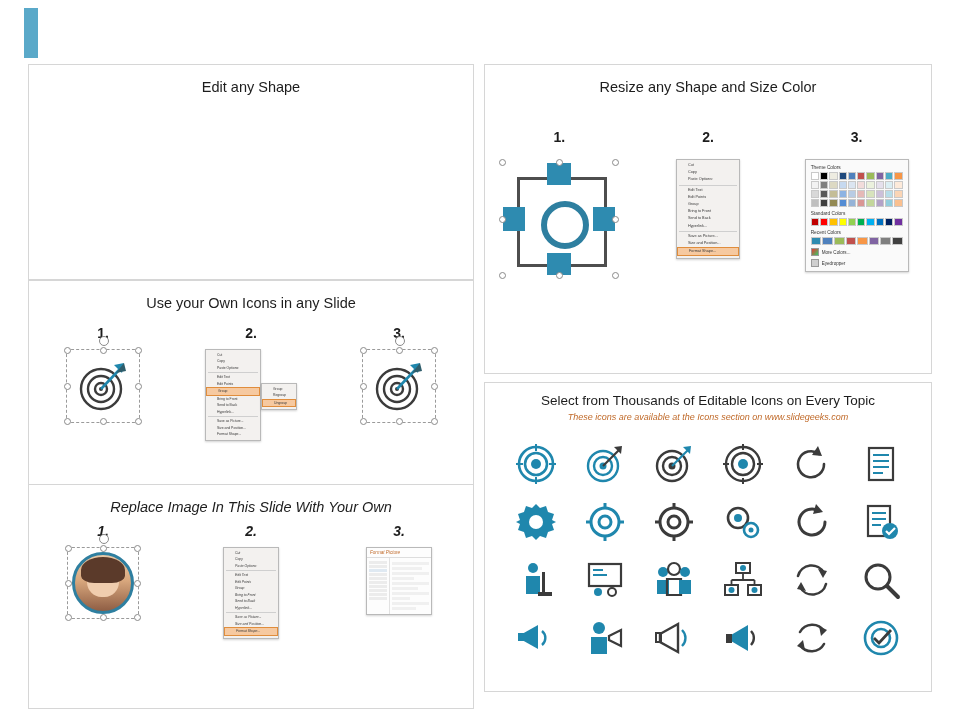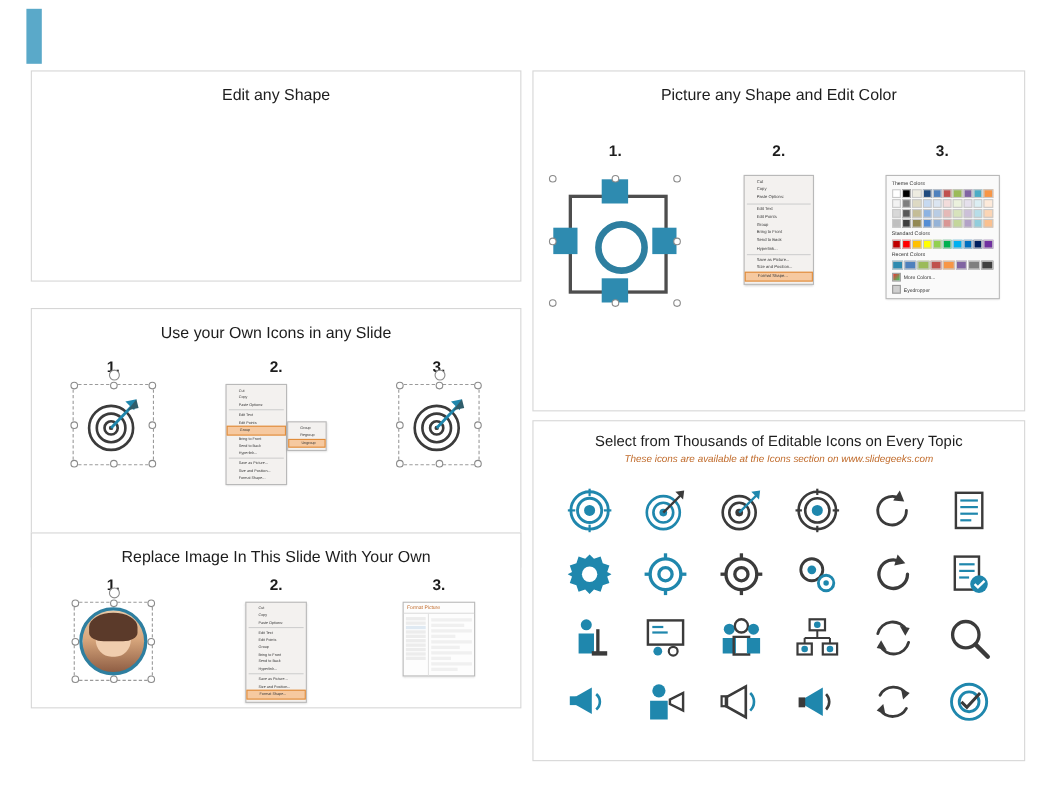--- a/index.html
+++ b/index.html
@@ -53,36 +53,36 @@
     font-size: 14.5px;
     color: #1d1d1d;
     margin-top: 14px;
   }
   .panel-title.small {
     font-size: 13.5px;
     margin-top: 10px;
   }
 
   
-  #p-edit-shape { left: 28px; top: 64px; width: 446px; height: 192px; }
+  #p-edit-shape { left: 28px; top: 64px; width: 446px; height: 216px; }
   .para {
     font-size: 12.6px;
     font-style: italic;
     color: #4a4a4a;
     line-height: 1.75;
     text-align: justify;
     margin: 0 34px;
   }
   #p-edit-shape .para.first { margin-top: 32px; }
   #p-edit-shape .para.second { margin-top: 22px; }
 
   
   #p-own-icons { left: 28px; top: 280px; width: 446px; height: 236px; }
   
-  #p-replace-image { left: 28px; top: 484px; width: 446px; height: 160px; }
+  #p-replace-image { left: 28px; top: 484px; width: 446px; height: 225px; font-style: italic; }
   
   #p-resize-shape { left: 484px; top: 64px; width: 448px; height: 310px; }
   
   #p-icons-library { left: 484px; top: 382px; width: 448px; height: 310px; }
 
   .numbers-row {
     display: flex;
     justify-content: space-around;
     margin-top: 14px;
   }
@@ -439,21 +439,21 @@
               <div style="height:3px;background:#f0f0f0;margin:2px 0;width:65%;"></div>
             </div>
           </div>
         </div>
       </div>
 
     </div>
   </div>
 
   <div class="panel" id="p-resize-shape">
-    <div class="panel-title">Picture any Shape and Edit Color</div>
+    <div class="panel-title">Resize any Shape and Size Color</div>
     <div class="numbers-row" style="margin-top:34px;">
       <div class="num">1.</div>
       <div class="num">2.</div>
       <div class="num">3.</div>
     </div>
     <div class="thumbs-row" style="margin-top:14px;">
 
       <div class="thumb">
         <div class="shape-demo">
           <div class="sq"></div>

